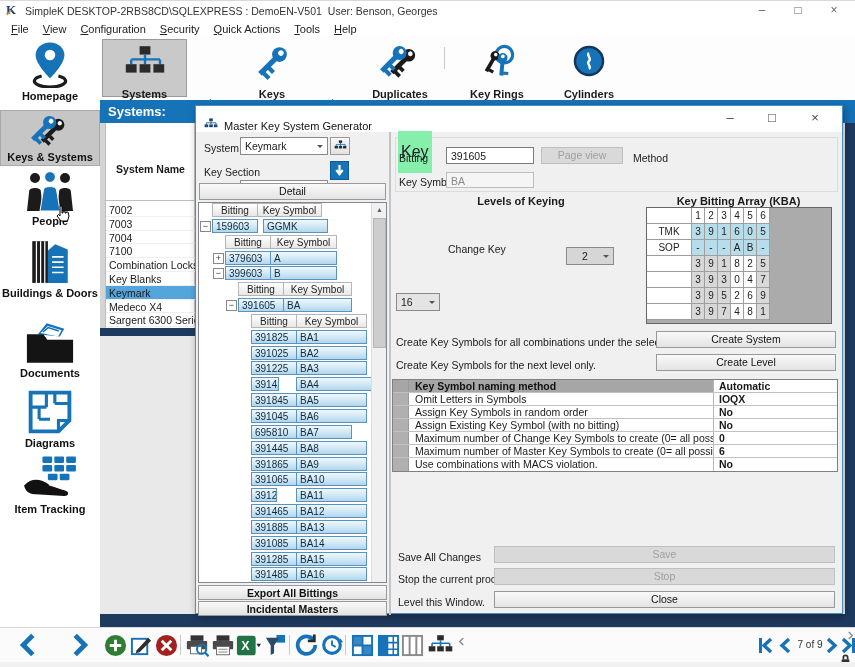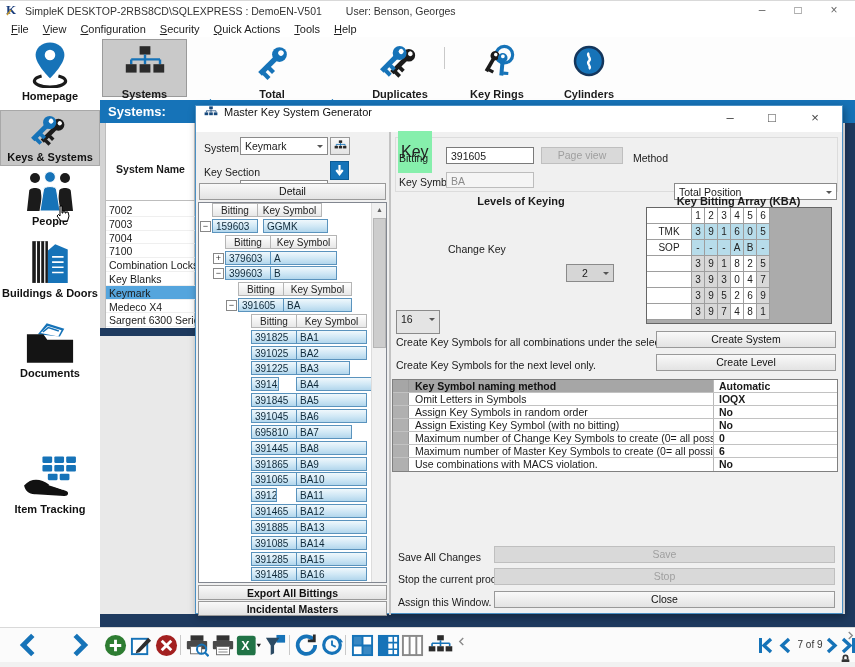--- a/index.html
+++ b/index.html
@@ -29,21 +29,21 @@
   .systems-bar{position:absolute;left:100px;top:100px;width:755px;height:23px;background:#1673b8;color:#fff;font-weight:bold;font-size:13px;padding:4px 0 0 8px}
   .sys-list{position:absolute;left:100px;top:123px;width:95px;height:205px;background:#fff;border-right:1px solid #c9c9c9}
   .sys-gutter{position:absolute;left:0;top:0;width:6px;height:205px;background:#d4d4d4;border-right:1px solid #bdbdbd}
   .sys-colhead{position:absolute;left:6px;top:40px;width:89px;text-align:center;font-weight:bold;font-size:10.5px}
   .sys-rows{position:absolute;left:6px;top:80px;width:89px}
   .sys-row{height:13.8px;font-size:10.5px;padding:1px 0 0 3px;border-bottom:1px solid #efefef;white-space:nowrap;overflow:hidden}
   .sys-row.sel{background:#55a5dd}
   .navy{background:#1e3a5f}
   
   .dialog{position:absolute;left:195px;top:105px;width:648px;height:509px;background:#f0f0f0;border:1px solid #4a90c4;box-shadow:2px 3px 8px rgba(0,0,0,.35)}
-  .dlg-title{position:absolute;left:0;top:0;width:100%;height:26px;background:#fff;display:flex;align-items:flex-start;gap:6px;padding-left:8px;font-size:11px;color:#111}
+  .dlg-title{position:absolute;left:0;top:0;width:100%;height:26px;background:#fff;display:flex;align-items:flex-end;gap:6px;padding-left:8px;font-size:11px;color:#111}
   .dlg-ctrl{position:absolute;top:3px;height:20px;text-align:center;line-height:18px;font-size:13px;color:#444}
   .btn{background:linear-gradient(#f9f9f9,#e3e3e3);border:1px solid #999;font-size:10.5px;text-align:center;color:#111;padding-top:1px}
   .btn.dis{background:#d9d9d9;border:1px solid #bfbfbf;color:#9f9f9f}
   .combo{background:#fff;border:1px solid #8a8a8a;font-size:10.5px;padding:2px 14px 0 4px;position:relative;white-space:nowrap;overflow:hidden}
   .combo::after{content:"";position:absolute;right:4px;top:7px;border:3.5px solid transparent;border-top-color:#555}
   .combo.gray{background:#d6d6d6}
   .combo.lgray{background:#e4e4e4}
   .input{background:#fff;border:1px solid #7a7a7a;font-size:10.5px;padding:2px 4px 0}
   .input.dis{background:#f5f5f5;border:1px solid #bdbdbd;color:#8a8a8a}
   .grouplab{font-size:16px;color:#222;background:#86efac;padding:12px 3px}
@@ -80,21 +80,21 @@
 <body>
 
 <div id="screen">
 
   <div class="titlebar">
     <span><svg width="13" height="13" viewBox="0 0 13 13">
           <text x="0" y="11" font-family="Liberation Serif,serif" font-size="13" font-weight="bold" fill="#1a3d7c">K</text>
           <path d="M1 12 l4-5" stroke="#c79a2a" stroke-width="1.4"></path>
         </svg></span>
     <span>SimpleK  DESKTOP-2RBS8CD\SQLEXPRESS : DemoEN-V501</span>
-    <span style="margin-left:18px">User: Benson, Georges</span>
+    <span style="">User: Benson, Georges</span>
     <span class="win-ctrl" style="right:76px">–</span>
     <span class="win-ctrl" style="right:40px">□</span>
     <span class="win-ctrl" style="right:4px">×</span>
   </div>
 
   <div class="menubar" id="menubar">
       <span class="menu-item"><u>F</u>ile</span>
       <span class="menu-item"><u>V</u>iew</span>
       <span class="menu-item"><u>C</u>onfiguration</span>
       <span class="menu-item"><u>S</u>ecurity</span>
@@ -122,21 +122,21 @@
         <svg width="44" height="38" viewBox="0 0 40 36">
             <g transform="rotate(-45 20 18)" fill="#1673b8">
               <circle cx="30" cy="18" r="7"></circle>
               <circle cx="32" cy="18" r="2.6" fill="#fff"></circle>
               <rect x="4" y="15.5" width="22" height="5"></rect>
               <rect x="5" y="20" width="4" height="7"></rect>
               <rect x="12" y="20" width="4" height="6"></rect>
             </g>
           </svg>
       </div>
-      <div class="lbl">Total</div>
+      <div class="lbl">Keys</div>
     </div>
     <div class="nav-arrow" style="left:218px">→</div>
     <div class="nav-tile" style="left:252px;width:96px">
       <div style="margin-top:4px">
         <svg width="52" height="38" viewBox="0 0 48 36">
             <g transform="rotate(-45 26 18)" fill="#1b1b1b">
               <circle cx="35" cy="18" r="6"></circle>
               <circle cx="37" cy="18" r="2.2" fill="#fff"></circle>
               <rect x="12" y="16" width="20" height="4.5"></rect>
               <rect x="13" y="20" width="3.5" height="6"></rect>
@@ -248,20 +248,30 @@
     <div class="side-item" style="top:284px;height:64px">
       <div>
         <svg width="52" height="44" viewBox="0 0 46 40">
             <path d="M12 12 L20 2 l16 5 -4 7z" fill="#1673b8"></path>
             <path d="M14.5 11 L21 4.5 l12.5 4 -3 5.5z" fill="#fff"></path>
             <path d="M16.5 10 L21.5 6 l9.5 3" stroke="#1673b8" stroke-width="1.4" fill="none"></path>
             <path d="M2 12 h15 l3.5 5 H44 v21 H2z" fill="#141414"></path>
           </svg>
       </div>
       <div class="si-label">Documents</div>
+    </div>
+    <div class="side-item" style="top:352px;height:62px">
+      <div>
+        <svg width="46" height="46" viewBox="0 0 38 38">
+            <path d="M3 3 h32 v23 l-9 9 H3z" fill="#fff" stroke="#1673b8" stroke-width="3.2"></path>
+            <path d="M26 35 v-9 h9" fill="none" stroke="#1673b8" stroke-width="2.6"></path>
+            <path d="M3 15 h13 M16 3 v12 M23 3 v9 M23 12 h12 M10 15 v10 M10 25 h9" stroke="#1673b8" stroke-width="2.6" fill="none"></path>
+          </svg>
+      </div>
+      <div class="si-label">Diagrams</div>
     </div>
     <div class="side-item" style="top:418px;height:64px">
       <div>
         <svg width="54" height="46" viewBox="0 0 50 42">
             <g fill="#1673b8">
               <rect x="18" y="1" width="9" height="6" rx="1"></rect>
               <rect x="29" y="1" width="9" height="6" rx="1"></rect>
               <rect x="40" y="1" width="9" height="6" rx="1"></rect>
               <rect x="18" y="9" width="9" height="6" rx="1"></rect>
               <rect x="29" y="9" width="9" height="6" rx="1"></rect>
@@ -380,21 +390,21 @@
           <div class="trow" style="height:15.85px">
             <div class="tcell" style="left:52px;width:46px">391825</div>
             <div class="tcell" style="left:97px;width:71px">BA1</div>
           </div>
           <div class="trow" style="height:15.85px">
             <div class="tcell" style="left:52px;width:46px">391025</div>
             <div class="tcell" style="left:97px;width:71px">BA2</div>
           </div>
           <div class="trow" style="height:15.85px">
             <div class="tcell" style="left:52px;width:46px">391225</div>
-            <div class="tcell" style="left:97px;width:54px">BA3</div>
+            <div class="tcell" style="left:97px;width:71px">BA3</div>
           </div>
           <div class="trow" style="height:15.85px">
             <div class="tcell" style="left:52px;width:28px">391425</div>
             <div class="tcell" style="left:97px;width:82px">BA4</div>
           </div>
           <div class="trow" style="height:15.85px">
             <div class="tcell" style="left:52px;width:46px">391845</div>
             <div class="tcell" style="left:97px;width:71px">BA5</div>
           </div>
           <div class="trow" style="height:15.85px">
@@ -450,27 +460,26 @@
     <div class="btn abs" style="left:2px;top:495px;width:189px;height:15px;font-weight:bold">Incidental Masters</div>
     <div class="btn abs" style="left:2px;top:479px;width:189px;height:15px;font-weight:bold">Export All Bittings</div>
     <div class="abs" style="left:193px;top:26px;width:2px;height:483px;background:#c3c3c3"></div>
 
     <div class="abs" style="left:199px;top:31px;width:443px;height:55px;border:1px solid #dcdcdc"></div>
     <div class="abs grouplab" style="left:202px;top:25px">Key</div>
     <div class="abs" style="left:203px;top:46px;font-size:10.5px">Bitting</div>
     <div class="input abs" style="left:250px;top:41px;width:88px;height:17px">391605</div>
     <div class="btn dis abs" style="left:345px;top:41px;width:82px;height:17px">Page view</div>
     <div class="abs" style="left:437px;top:46px;font-size:10.5px">Method</div>
-    <div class="combo abs" style="left:478px;top:41px;width:163px;height:17px"><span>Total Position</span></div>
     <div class="abs" style="left:203px;top:70px;font-size:10.5px">Key Symbol</div>
     <div class="input dis abs" style="left:250px;top:66px;width:88px;height:16px">BA</div>
 
     <div class="abs bold" style="left:200px;top:89px;width:250px;text-align:center;font-size:11px">Levels of Keying</div>
     <div class="combo gray abs" style="left:370px;top:105px;width:48px;height:18px;text-align:center"><span>2</span></div>
-    <div class="combo lgray abs" style="left:200px;top:133px;width:44px;height:24px"><span>16</span></div>
+    <div class="combo lgray abs" style="left:200px;top:133px;width:44px;height:18px"><span>16</span></div>
     <div class="abs" style="left:252px;top:137px;font-size:10.5px">Change Key</div>
 
     <div class="abs bold" style="left:440px;top:89px;width:205px;text-align:center;font-size:11px">Key Bitting Array (KBA)</div>
     <div class="kba" id="kba-table" style="left:450px;top:101px;width:186px;height:117px">
         <div class="kcell" style="left:0;top:0;width:45px;height:16px;background:#fff"></div>
         <div class="kcell" style="left:45px;top:0;width:13px;height:16px;background:#fff">1</div>
         <div class="kcell" style="left:58px;top:0;width:13px;height:16px;background:#fff">2</div>
         <div class="kcell" style="left:71px;top:0;width:13px;height:16px;background:#fff">3</div>
         <div class="kcell" style="left:84px;top:0;width:13px;height:16px;background:#fff">4</div>
         <div class="kcell" style="left:97px;top:0;width:13px;height:16px;background:#fff">5</div>
@@ -559,21 +568,21 @@
           <div class="sgut"></div>
           <div class="slab">Use combinations with MACS violation.</div>
           <div class="sval">No</div>
         </div>
       </div>
 
     <div class="abs" style="left:202px;top:445px;font-size:10.5px">Save All Changes</div>
     <div class="btn dis abs" style="left:298px;top:440px;width:341px;height:17px">Save</div>
     <div class="abs" style="left:202px;top:467px;font-size:10.5px">Stop the current process</div>
     <div class="btn dis abs" style="left:298px;top:462px;width:341px;height:17px">Stop</div>
-    <div class="abs" style="left:202px;top:490px;font-size:10.5px">Assign this Window.</div>
+    <div class="abs" style="left:202px;top:490px;font-size:10.5px">Level this Window.</div>
     <div class="btn abs" style="left:298px;top:485px;width:341px;height:17px">Close</div>
   </div>
 
   <div class="bottombar">
     <div class="tool" style="left:14px;width:28px">
         <svg width="20" height="24" viewBox="0 0 14 20">
           <path d="M11 2 L3 10 l8 8" stroke="#1673b8" stroke-width="4" fill="none"></path>
         </svg>
       </div>
     <div class="tool" style="left:66px;width:28px">

